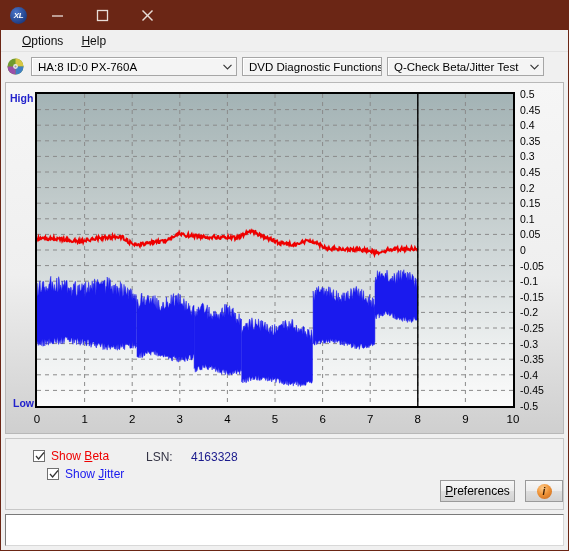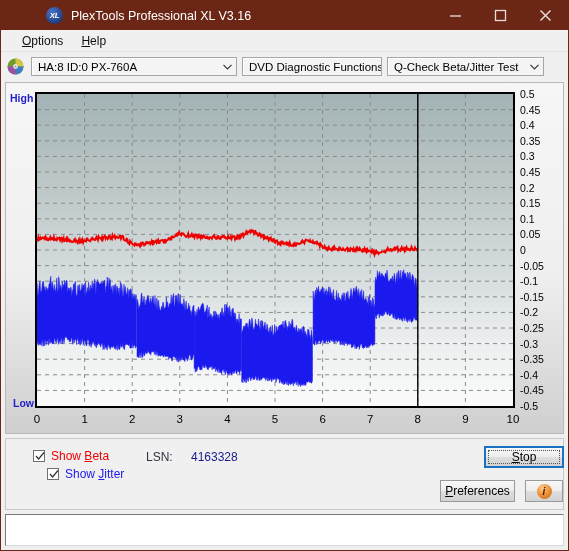--- a/index.html
+++ b/index.html
@@ -24,21 +24,20 @@
     flex-direction: column;
   }
   
   .titlebar {
     height: 29px;
     background: #6b2615;
     display: flex;
     align-items: center;
     flex: 0 0 auto;
     user-select: none;
-    padding-left: 36px;
   }
   .app-icon {
     width: 17px;
     height: 17px;
     margin-left: 9px;
     margin-right: 8px;
     border-radius: 50%;
     background: radial-gradient(circle at 35% 30%, #4a74c8 0%, #203f86 70%, #14285c 100%);
     color: #ffffff;
     font-size: 8px;
@@ -279,21 +278,20 @@
     overflow: hidden;
   }
 </style>
 </head>
 <body>
 
 <div class="window">
 
   <div class="titlebar">
     <div class="app-icon">XL</div>
-    <div class="title-text">PlexTools Professional XL V3.16</div>
     <div class="win-btns">
       <div class="win-btn">
         <svg width="13" height="13" viewBox="0 0 13 13">
             <line x1="1" y1="7" x2="12" y2="7" stroke="currentColor" stroke-width="1.3"></line>
           </svg>
       </div>
       <div class="win-btn">
         <svg width="13" height="13" viewBox="0 0 13 13">
             <rect x="1.5" y="1.5" width="10" height="10" fill="none" stroke="currentColor" stroke-width="1.3"></rect>
           </svg>
@@ -445,25 +443,20 @@
         <svg width="12" height="12" viewBox="0 0 12 12">
             <path d="M2 6 L4.6 9 L10 2.5" fill="none" stroke="#333" stroke-width="1.2"></path>
           </svg>
       </span>
       <span class="lbl-jitter">Show <u>J</u>itter</span>
     </div>
 
     <div class="lsn-label">LSN:</div>
     <div class="lsn-value">4163328</div>
 
-    <div class="stop-wrap">
-      <div class="stop-inner">
-        <span><u>S</u>top</span>
-      </div>
-    </div>
 
     <div class="btn" id="btn-preferences">
       <span><u>P</u>references</span>
     </div>
 
     <div class="btn" id="btn-info">
       <span class="info-circle">i</span>
     </div>
   </div>
 

